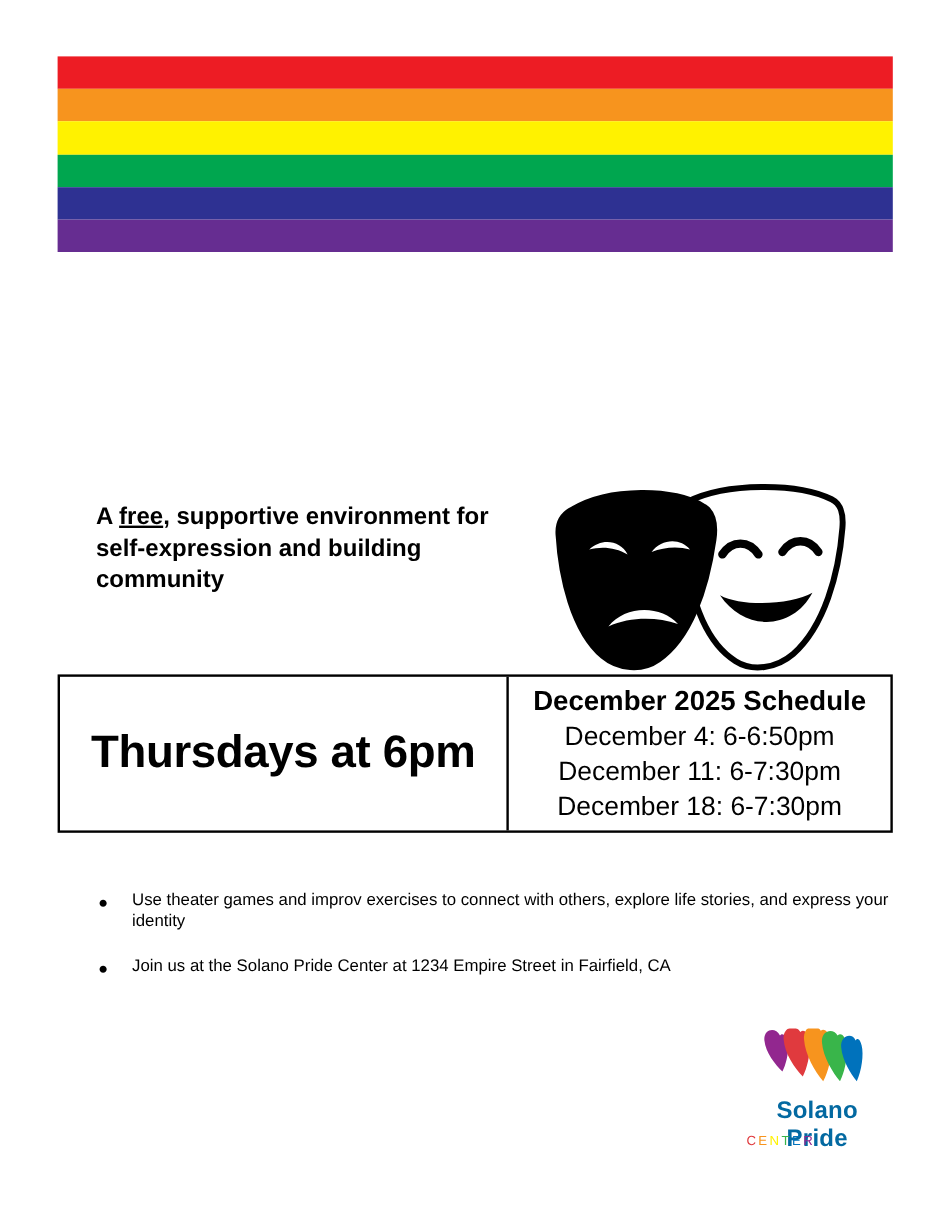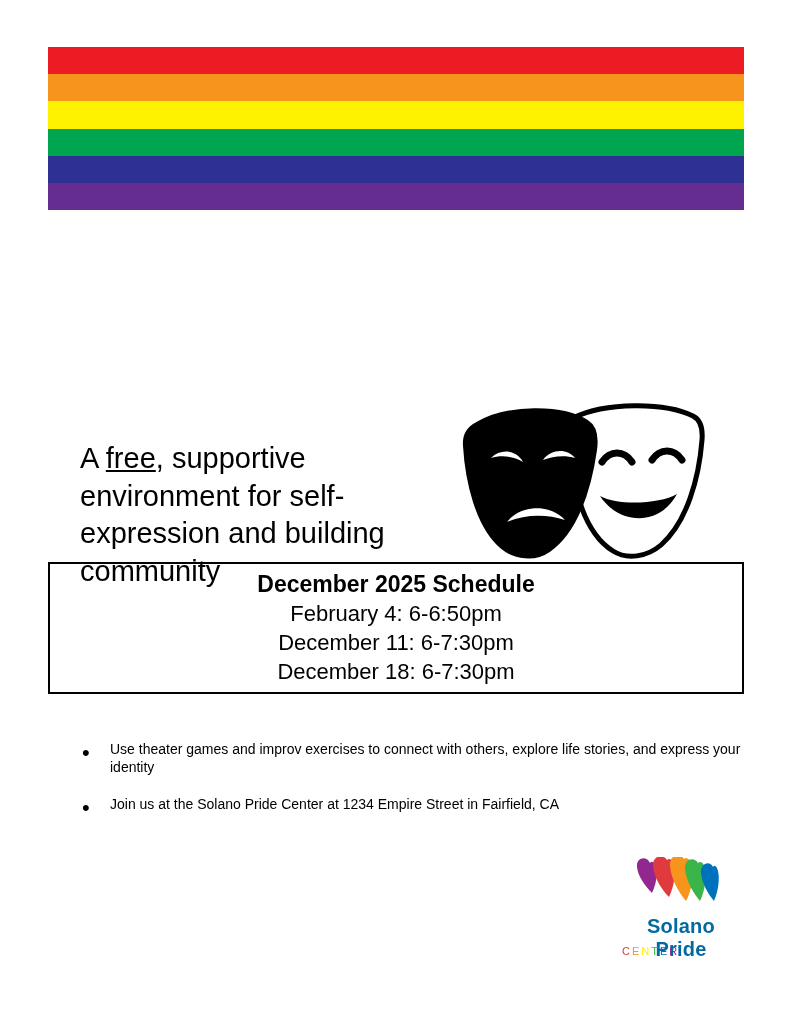--- a/index.html
+++ b/index.html
@@ -54,24 +54,24 @@
     line-height: 1.04;
     letter-spacing: -0.5px;
     text-align: center;
     white-space: nowrap;
   }
 
   
   .tagline {
     position: absolute;
     left: 80px;
-    top: 440px;
+    top: 418px;
     width: 330px;
-    font-size: 29px;
-    font-weight: normal;
+    font-size: 20px;
+    font-weight: bold;
     line-height: 1.3;
   }
   .tagline u { text-decoration: underline; }
 
   
   .masks {
     position: absolute;
     left: 455px;
     top: 400px;
     width: 260px;
@@ -229,23 +229,26 @@
       <path d="M22 24 C52 6 108 6 132 22 C140 27 142 36 140 50 C134 92 120 132 94 150 C80 160 60 158 47 147 C22 126 12 80 10 46 C9 34 14 28 22 24 Z" fill="#000000" stroke="#000000" stroke-width="4"></path>
 
       <path d="M36 58 C46 48 62 50 68 62 C58 56 46 55 36 58 Z" fill="#ffffff"></path>
       <path d="M88 60 C96 49 112 48 120 58 C110 55 98 56 88 60 Z" fill="#ffffff"></path>
 
       <path d="M52 122 C66 104 96 104 110 120 C92 114 70 114 52 122 Z" fill="#ffffff"></path>
     </svg>
   </div>
 
   <div class="info-row">
+    <div class="info-left">
+      <div class="info-left-text">Thursdays at 6pm</div>
+    </div>
     <div class="info-right">
       <div class="sched-title">December 2025 Schedule</div>
-      <div class="sched-item">February 4: 6-6:50pm</div>
+      <div class="sched-item">December 4: 6-6:50pm</div>
       <div class="sched-item">December 11: 6-7:30pm</div>
       <div class="sched-item">December 18: 6-7:30pm</div>
     </div>
   </div>
 
   <ul class="bullets">
     <li>Use theater games and improv exercises to connect with others, explore life stories, and express your identity</li>
     <li>Join us at the Solano Pride Center at 1234 Empire Street in Fairfield, CA</li>
   </ul>
 

